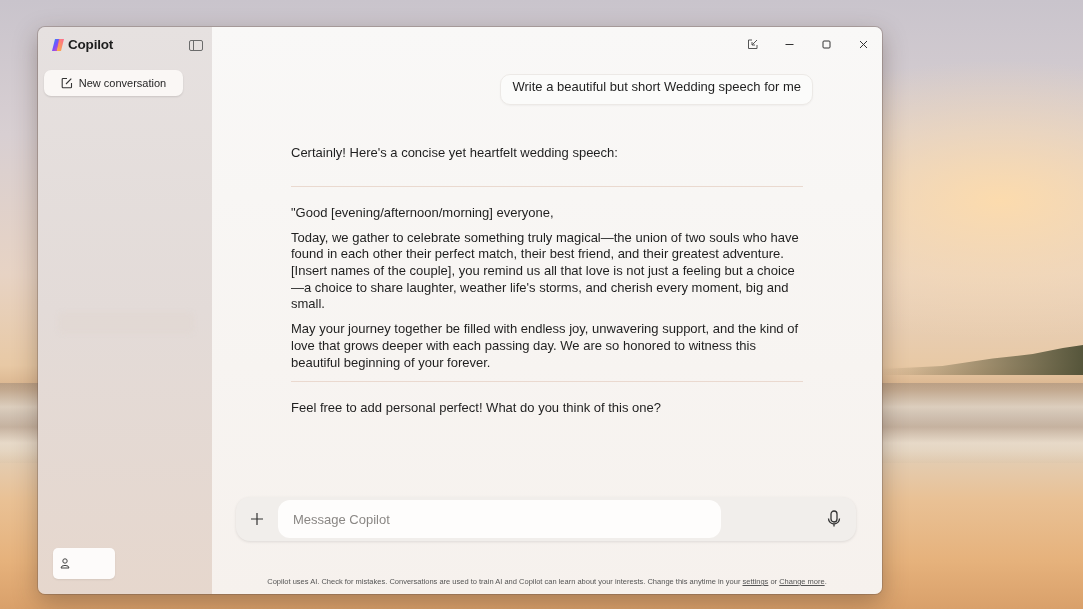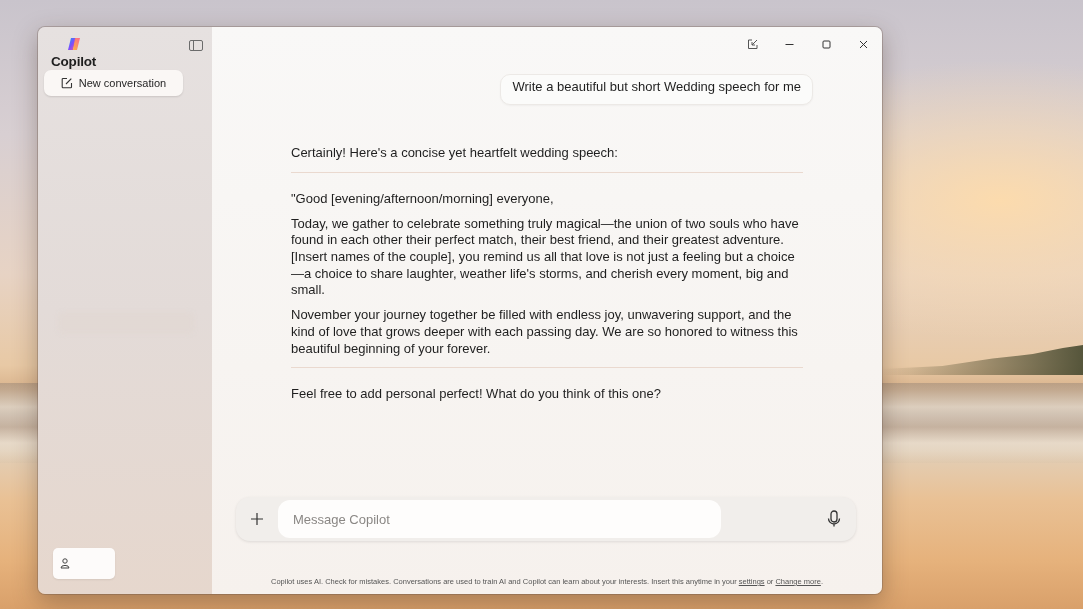--- a/index.html
+++ b/index.html
@@ -25,21 +25,21 @@
       border-radius: 7px; overflow: hidden;
       box-shadow: 0 8px 24px rgba(60,40,30,0.35), 0 0 0 1px rgba(120,100,90,0.35);
       display: flex;
     }
     .sidebar {
       width: 174px; height: 100%;
       background: linear-gradient(180deg, #e6e1e0 0%, #e3dbd8 50%, #e6d7cd 100%);
       position: relative;
     }
     .brand {
-      position: absolute; left: 13px; top: 10px; display: flex; align-items: center; gap: 3px; flex-direction: column;
+      position: absolute; left: 13px; top: 10px; display: flex; align-items: center; gap: 3px;
     }
     .brand-logo { width: 14px; height: 14px; }
     .brand-name { font-size: 13.5px; font-weight: bold; color: #1e1e1e; letter-spacing: -0.2px; }
     .sidebar-toggle {
       position: absolute; left: 151px; top: 13px; width: 14px; height: 11px;
       border: 1.2px solid #6b6b6b; border-radius: 2px; cursor: pointer;
     }
     .sidebar-toggle::before {
       content: ""; position: absolute; left: 3px; top: 0; bottom: 0; width: 1.2px; background: #6b6b6b;
     }
@@ -78,21 +78,21 @@
       background: #fbfbfa; border: 1px solid #ece9e6; border-radius: 10px;
       padding: 4px 11px 10px 11px; font-size: 13px; color: #1f1f1f;
       box-shadow: 0 1px 2px rgba(0,0,0,0.04);
       white-space: nowrap;
     }
     .response {
       position: absolute; left: 79px; top: 118px; width: 512px;
       font-size: 13px; line-height: 16.6px; color: #1f1f1f;
     }
     .response p { margin-bottom: 8.6px; }
-    .response .intro { margin-bottom: 10px; }
+    .response .intro { margin-bottom: 24px; }
     .response .divider { height: 1px; background: #ead9cf; margin: 0 0 18px 0; }
     .response .divider.bottom { margin: 10px 0 18px 0; }
     .composer {
       position: absolute; left: 24px; top: 470px; width: 620px; height: 44px;
       background: #f1eeeb; border-radius: 14px;
       box-shadow: 0 1px 3px rgba(0,0,0,0.10);
     }
     .composer-plus {
       position: absolute; left: 10px; top: 11px; width: 22px; height: 22px; cursor: pointer;
       display: flex; align-items: center; justify-content: center;
@@ -185,37 +185,37 @@
       </div>
     </div>
 
     <div class="user-bubble">Write a beautiful but short Wedding speech for me</div>
 
     <div class="response">
       <p class="intro">Certainly! Here's a concise yet heartfelt wedding speech:</p>
       <div class="divider"></div>
       <p>"Good [evening/afternoon/morning] everyone,</p>
       <p>Today, we gather to celebrate something truly magical—the union of two souls who have found in each other their perfect match, their best friend, and their greatest adventure. [Insert names of the couple], you remind us all that love is not just a feeling but a choice—a choice to share laughter, weather life's storms, and cherish every moment, big and small.</p>
-      <p>November your journey together be filled with endless joy, unwavering support, and the kind of love that grows deeper with each passing day. We are so honored to witness this beautiful beginning of your forever.</p>
+      <p>May your journey together be filled with endless joy, unwavering support, and the kind of love that grows deeper with each passing day. We are so honored to witness this beautiful beginning of your forever.</p>
       <div class="divider bottom"></div>
       <p>Feel free to add personal perfect! What do you think of this one?</p>
     </div>
 
     <div class="composer">
       <div class="composer-plus">
         <svg width="14" height="14" viewBox="0 0 14 14">
           <path d="M7 1 V13 M1 7 H13" stroke="#333" stroke-width="1.2"></path>
         </svg>
       </div>
       <input class="composer-input" type="text" placeholder="Message Copilot" style="">
       <div class="composer-mic">
         <svg width="14" height="18" viewBox="0 0 14 18">
           <rect x="4" y="1" width="6" height="11" rx="3" fill="none" stroke="#333" stroke-width="1.3"></rect>
           <path d="M1.5 8.5 a5.5 5.5 0 0 0 11 0 M7 14 V16.5" fill="none" stroke="#333" stroke-width="1.3"></path>
         </svg>
       </div>
     </div>
 
     <div class="disclaimer">
-      <span>Copilot uses AI. Check for mistakes. Conversations are used to train AI and Copilot can learn about your interests. Insert this anytime in your </span><a>settings</a><span> or </span><a>Change more</a><span>.</span>
+      <span>Copilot uses AI. Check for mistakes. Conversations are used to train AI and Copilot can learn about your interests. Change this anytime in your </span><a>settings</a><span> or </span><a>Change more</a><span>.</span>
     </div>
   </main>
 </div>
 
 </body></html>

